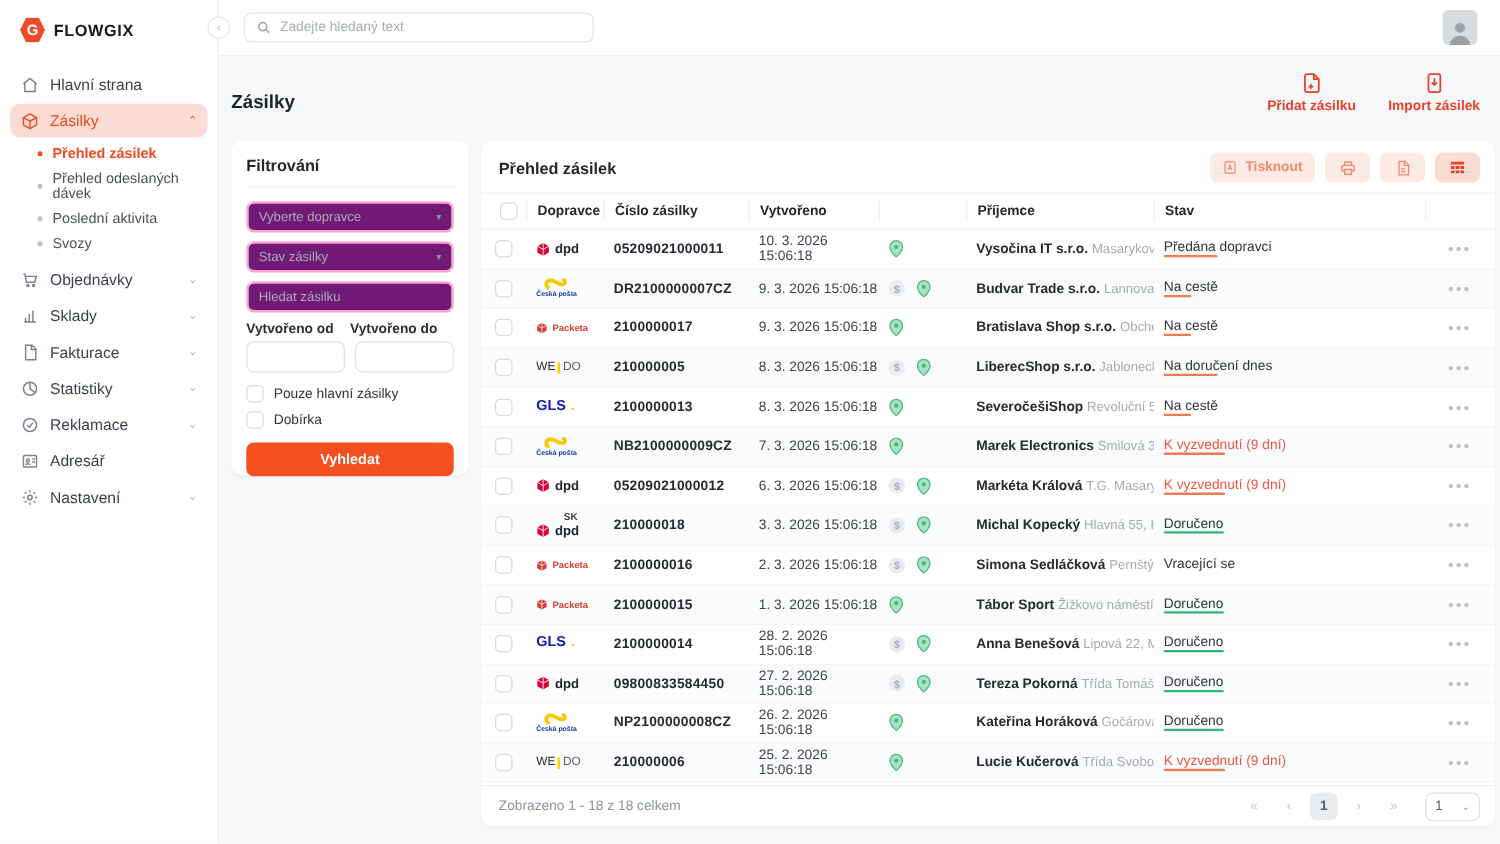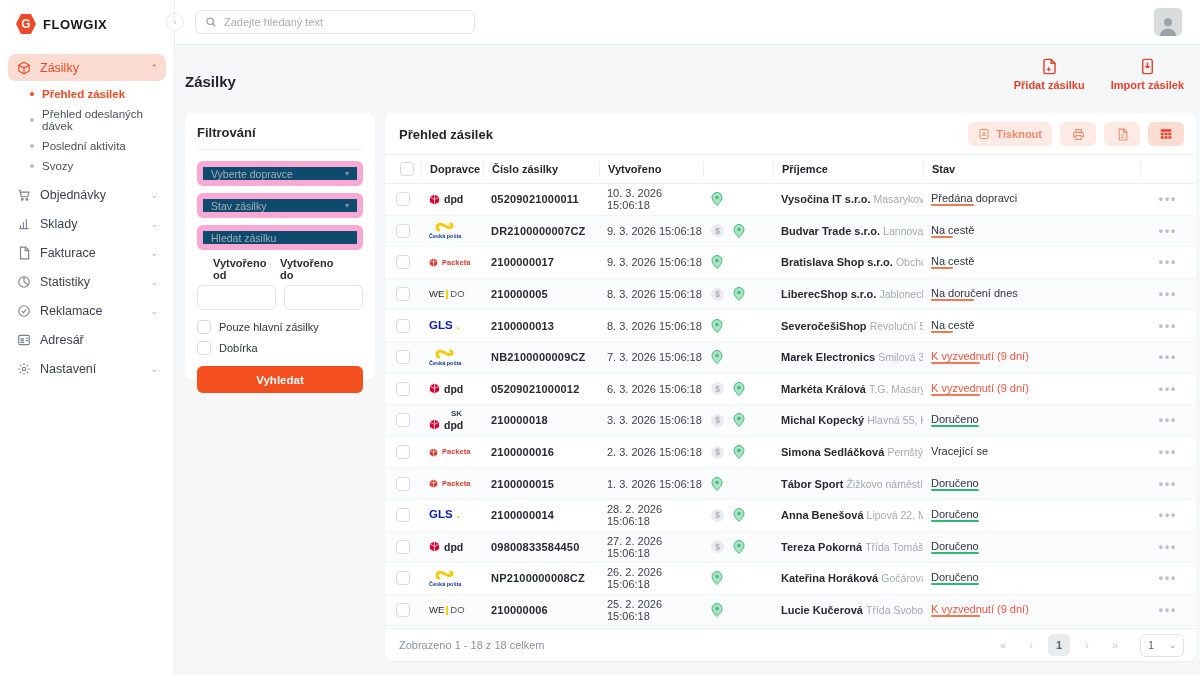--- a/index.html
+++ b/index.html
@@ -37,23 +37,23 @@
   .page-title{position:absolute;left:10px;top:28px;font-size:15px;font-weight:bold;color:#1e222a;}
   .page-actions{position:absolute;right:16px;top:12px;display:flex;gap:26px;}
   .page-action{display:flex;flex-direction:column;align-items:center;gap:3px;color:#e8402b;font-size:11px;font-weight:600;cursor:pointer;justify-content:space-between;}
   .page-action svg{color:#e8402b;}
 
   .card{position:absolute;background:#fff;border-radius:8px;box-shadow:0 1px 2px rgba(20,24,35,.04);}
 
   
   .filter-card{left:10px;top:68px;width:190px;height:267px;padding:12px 12px;}
   .filter-title{font-size:13px;font-weight:bold;color:#23262d;padding-bottom:9px;border-bottom:1px solid #eef0f2;margin-bottom:11px;}
-  .f-field{width:100%;height:25px;border:6px solid #f9a8d4;border-radius:6px;display:flex;align-items:center;padding:0 8px;font-size:10.5px;color:#a6adb8;margin-bottom:7px;background:#0c4a6e;cursor:pointer;}
+  .f-field{width:100%;height:25px;border:2px solid #f9a8d4;border-radius:6px;display:flex;align-items:center;padding:0 8px;font-size:10.5px;color:#a6adb8;margin-bottom:7px;background:#701a75;cursor:pointer;}
   .f-field .caret{margin-left:auto;color:#8e95a1;font-size:8px;}
-  .f-dates-labels{display:flex;font-size:11px;font-weight:bold;color:#2a2e38;margin:3px 16px 4px;}
+  .f-dates-labels{display:flex;font-size:11px;font-weight:bold;color:#2a2e38;margin:3px 0 4px;}
   .f-dates-labels span{width:50%;}
   .f-dates{display:flex;gap:8px;margin-bottom:10px;}
   .f-date{flex:1;height:25px;border:1px solid #dfe3e8;border-radius:6px;background:#fff;cursor:text;}
   .f-check{display:flex;align-items:center;gap:8px;font-size:11px;color:#2f3440;margin-bottom:7px;cursor:pointer;}
   .cbox{width:14px;height:14px;border:1px solid #d7dbe0;border-radius:4px;background:#fff;flex:none;}
   .f-submit{width:100%;height:27px;border:none;border-radius:6px;background:#f4501f;color:#fff;font-size:11.5px;font-weight:600;margin-top:4px;cursor:pointer;font-family:inherit;}
 
   
   .table-card{left:210px;top:68px;width:811px;height:548px;display:flex;flex-direction:column;}
   .t-head{display:flex;align-items:center;justify-content:space-between;padding:9px 12px 8px 14px;}
@@ -131,20 +131,28 @@
 <body>
 
 <div class="app">
 
   <aside class="sidebar">
     <div class="brand">
       <span class="brand-badge">G</span>
       <span class="brand-name">FLOWGIX</span>
     </div>
     <nav class="nav">
+      <div class="nav-item">
+        <span class="nico">
+            <svg width="14" height="14" viewBox="0 0 24 24" fill="none" stroke="currentColor" stroke-width="2">
+              <path d="M3 10.5 12 3l9 7.5M5 9.5V21h14V9.5"></path>
+            </svg>
+          </span>
+        <span>Hlavní strana</span>
+      </div>
       <div class="nav-item active">
         <span class="nico">
             <svg width="14" height="14" viewBox="0 0 24 24" fill="none" stroke="currentColor" stroke-width="2">
               <path d="M12 2 21 7v10l-9 5-9-5V7z"></path>
               <path d="M3.5 7.5 12 12l8.5-4.5M12 12v9"></path>
             </svg>
           </span>
         <span>Zásilky</span>
         <span class="chev">⌃</span>
       </div>

